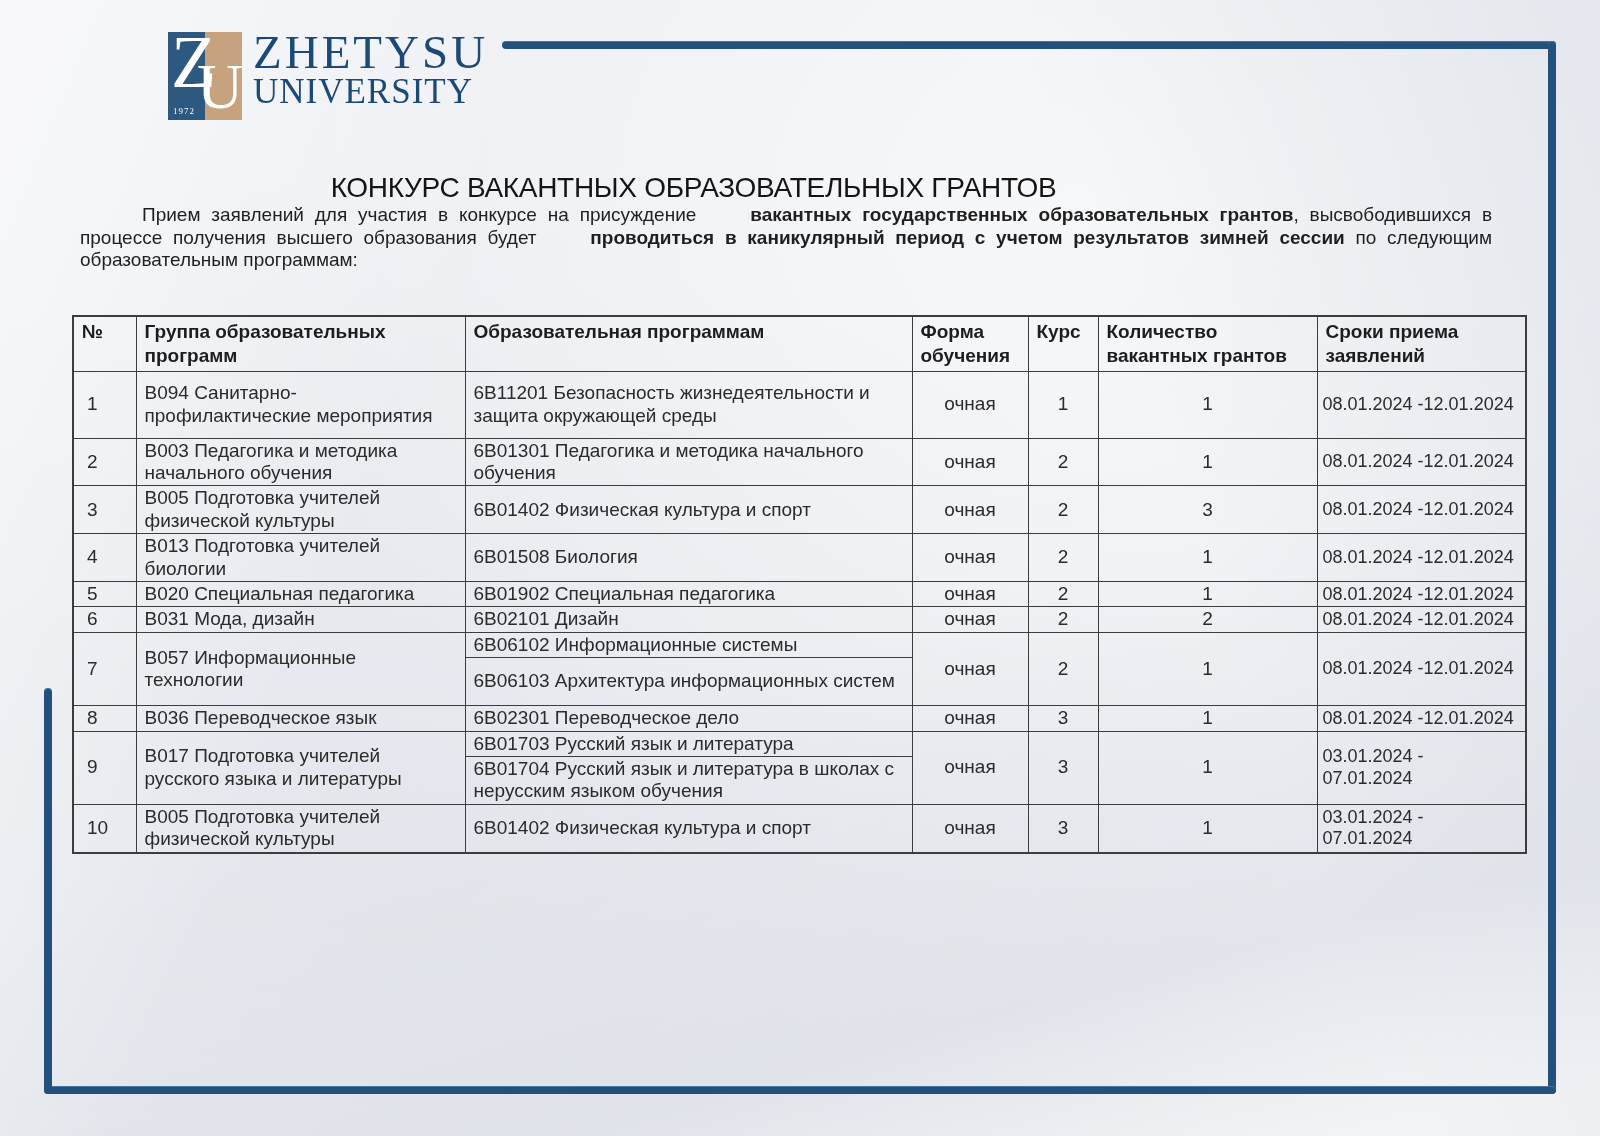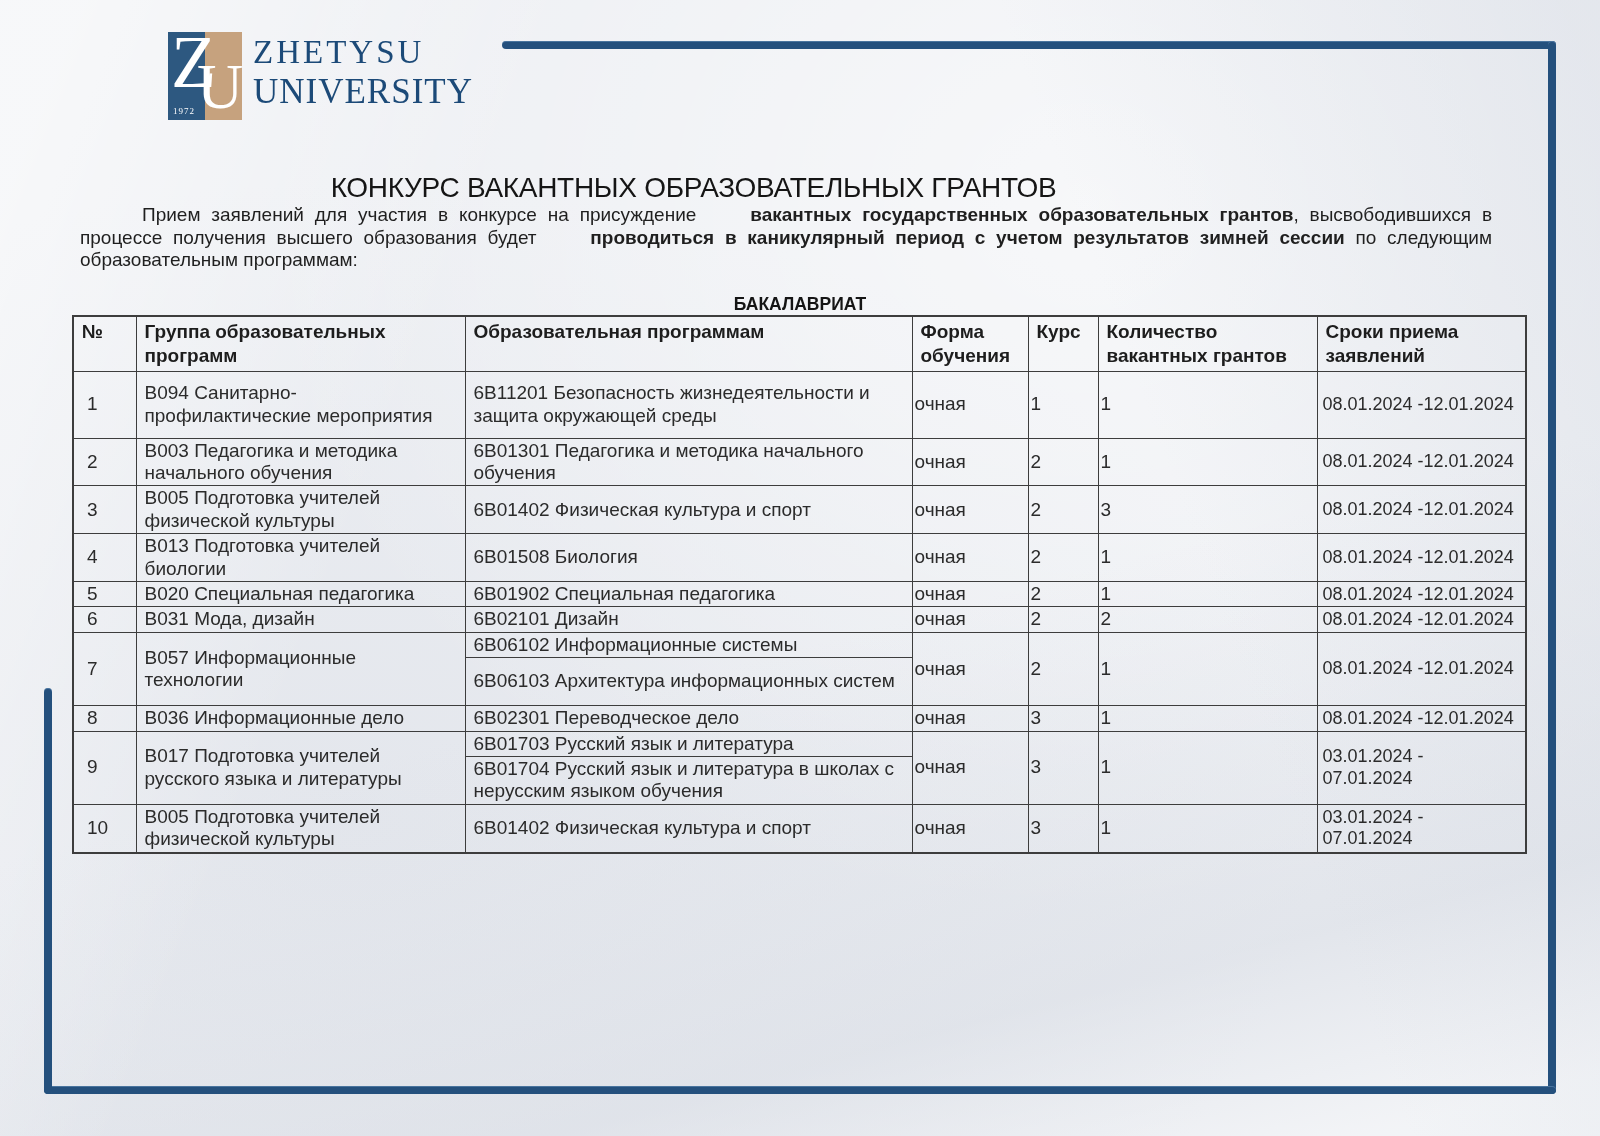--- a/index.html
+++ b/index.html
@@ -38,21 +38,21 @@
   }
   .emblem .lu {
     position:absolute; left:29px; top:23px; color:#fff;
     font-family:"Liberation Serif", serif; font-size:64px; line-height:1; font-weight:400;
   }
   .emblem .yr {
     position:absolute; left:5px; bottom:4px; color:#fff;
     font-size:9px; letter-spacing:1px; font-family:"Liberation Serif", serif;
   }
   .wordmark { position:absolute; left:253px; top:29px; color:#1c4a78; font-family:"Liberation Serif", serif; }
-  .wordmark .l1 { font-size:33px; line-height:46px; letter-spacing:3px; }
+  .wordmark .l1 { font-size:47px; line-height:46px; letter-spacing:3px; }
   .wordmark .l2 { font-size:35px; line-height:34px; letter-spacing:1px; }
 
   
   .doc-title {
     position:absolute; left:0; top:172px; width:1387px;
     text-align:center; font-size:28px; font-weight:400; color:#151515;
     letter-spacing:-0.3px;
   }
   .intro {
     position:absolute; left:80px; top:204px; width:1412px;
@@ -72,21 +72,21 @@
     font-size:19px; color:#2b2b2b;
   }
   table.grants th, table.grants td { border:1px solid #3d3d3d; }
   table.grants { border:2px solid #3d3d3d; }
   th {
     font-weight:700; text-align:left; vertical-align:top;
     padding:3px 8px; line-height:1.25; color:#1d1d1d;
   }
   td { vertical-align:middle; padding:1px 8px; line-height:1.18; }
   td.c-num   { padding-left:13px; }
-  td.c-form, td.c-course, td.c-grants { text-align:left; padding-left:2px; padding-right:2px; }
+  td.c-form, td.c-course, td.c-grants { text-align:center; padding-left:2px; padding-right:2px; }
   td.c-dates { padding:1px 2px 1px 5px; font-size:18px; white-space:pre;margin-left:11px; }
   tr.h55 { height:55px; } tr.h67 { height:67px; } tr.h46 { height:46px; }
   tr.h23 { height:23px; } tr.h48 { height:48px; } tr.h47 { height:47px; }
 </style>
 </head>
 <body>
 
 <div class="page">
 
   <div class="frame top"></div>
@@ -102,21 +102,20 @@
     <div class="yr">1972</div>
   </div>
   <div class="wordmark">
     <div class="l1">ZHETYSU</div>
     <div class="l2">UNIVERSITY</div>
   </div>
 
   <div class="doc-title">КОНКУРС ВАКАНТНЫХ ОБРАЗОВАТЕЛЬНЫХ ГРАНТОВ</div>
   <p class="intro"><span>Прием заявлений для участия в конкурсе на присуждение </span><b>вакантных государственных образовательных грантов</b><span>, высвободившихся в процессе получения высшего образования будет </span><b>проводиться в каникулярный период с учетом результатов зимней сессии</b><span> по следующим образовательным программам:</span></p>
 
-  <div class="section-title">БАКАЛАВРИАТ</div>
 
   <table class="grants">
     <colgroup>
       <col style="width:63px">
         <col style="width:329px">
         <col style="width:447px">
       <col style="width:116px">
         <col style="width:70px">
         <col style="width:219px">
         <col style="width:209px">
@@ -194,21 +193,21 @@
         <td class="c-form" rowspan="2">очная</td>
         <td class="c-course" rowspan="2">2</td>
         <td class="c-grants" rowspan="2">1</td>
         <td class="c-dates" rowspan="2">08.01.2024 -12.01.2024</td>
       </tr>
       <tr class="h48">
         <td class="c-prog">6B06103 Архитектура информационных систем</td>
       </tr>
       <tr class="h23">
         <td class="c-num">8</td>
-        <td class="c-group">B036 Информационные дело</td>
+        <td class="c-group">B036 Переводческое язык</td>
         <td class="c-prog">6B02301 Переводческое дело</td>
         <td class="c-form">очная</td>
         <td class="c-course">3</td>
         <td class="c-grants">1</td>
         <td class="c-dates">08.01.2024 -12.01.2024</td>
       </tr>
       <tr class="h23">
         <td class="c-num" rowspan="2">9</td>
         <td class="c-group" rowspan="2">B017 Подготовка учителей русского языка и литературы</td>
         <td class="c-prog">6B01703 Русский язык и литература</td>

